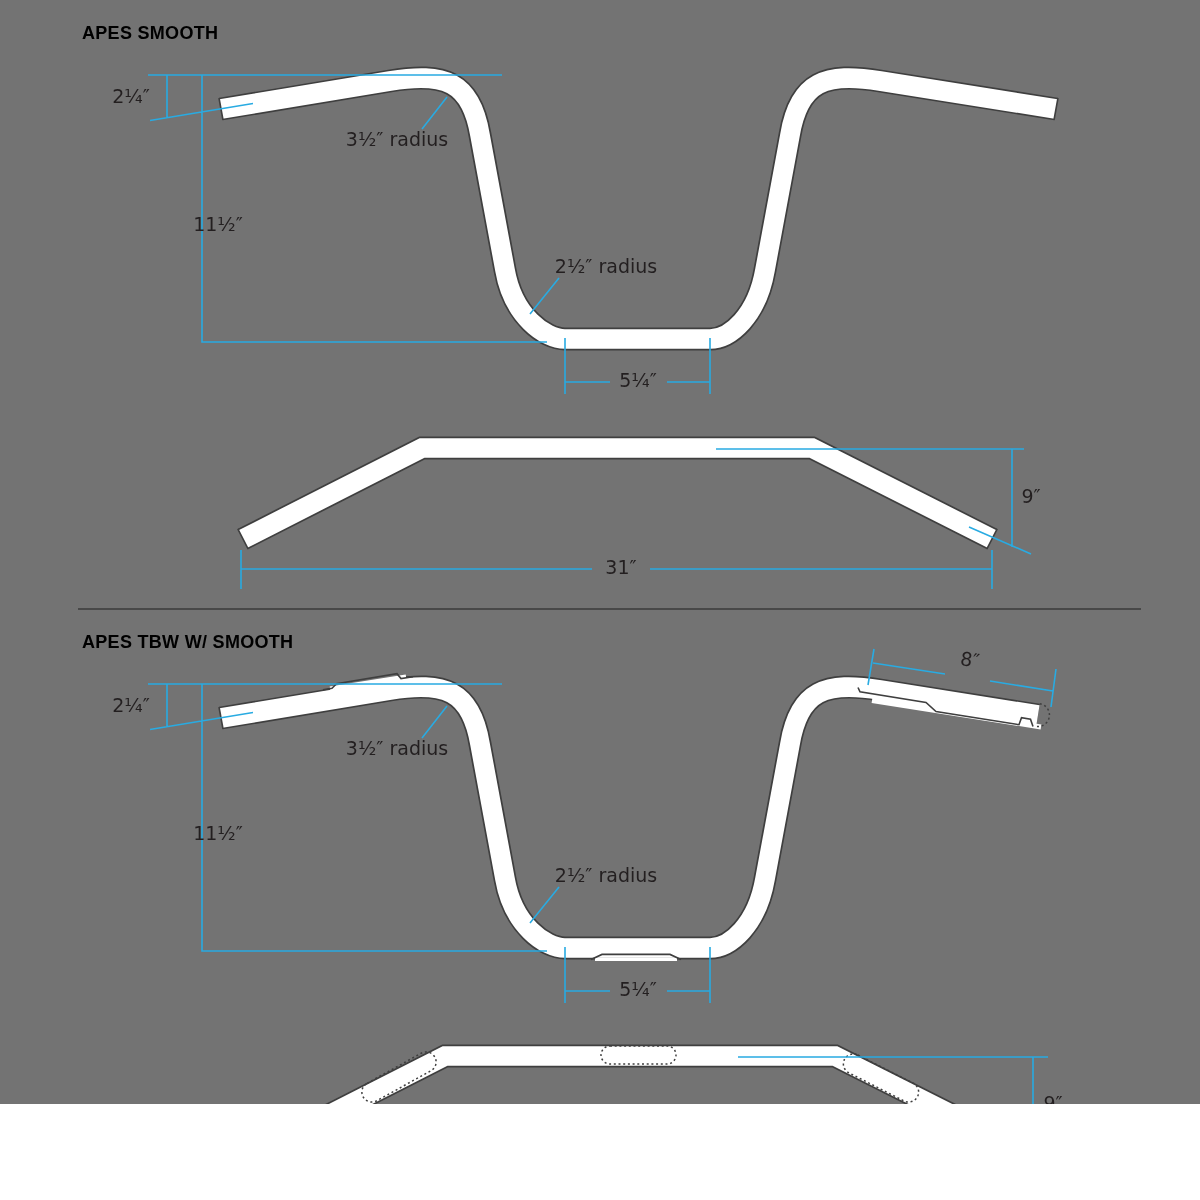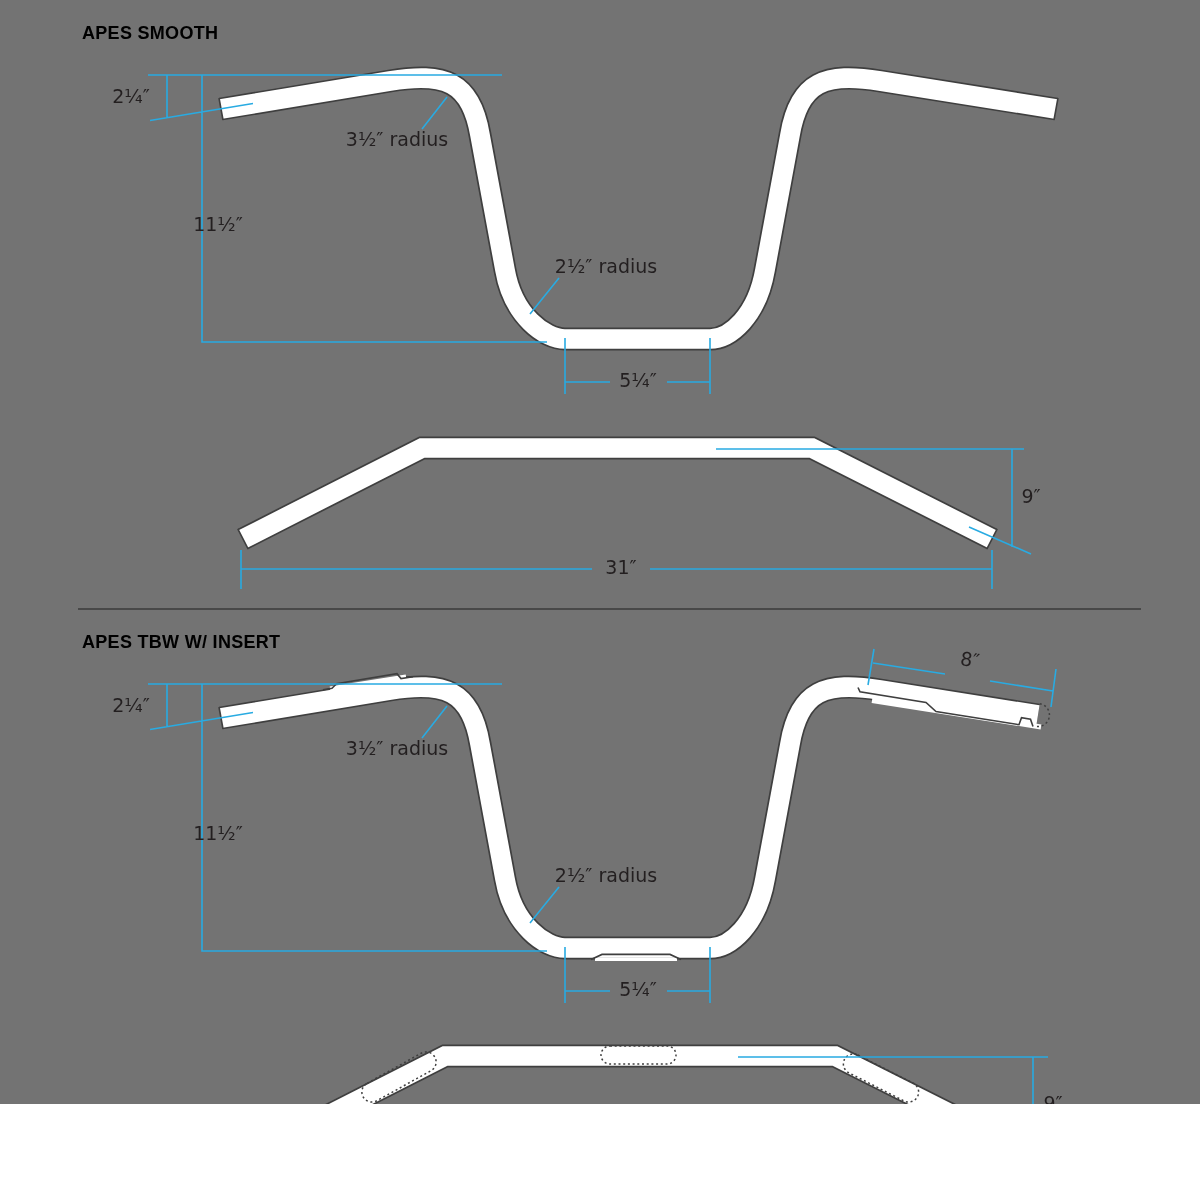--- a/index.html
+++ b/index.html
@@ -113,21 +113,21 @@
 <div class="title" style="left:82px;top:23px">APES SMOOTH</div>
 
 <div class="lbl" style="left:131px;top:96px">2¹⁄₄″</div>
 <div class="lbl" style="left:397px;top:139px">3¹⁄₂″ radius</div>
 <div class="lbl" style="left:218px;top:224px">11¹⁄₂″</div>
 <div class="lbl" style="left:606px;top:266px">2¹⁄₂″ radius</div>
 <div class="lbl" style="left:638px;top:380px">5¹⁄₄″</div>
 <div class="lbl" style="left:621px;top:567px">31″</div>
 <div class="lbl" style="left:1031px;top:496px">9″</div>
 
-<div class="title" style="left:82px;top:632px">APES TBW W/ INSERT</div>
+<div class="title" style="left:82px;top:632px">APES TBW W/ SMOOTH</div>
 
 <div class="lbl" style="left:131px;top:705px">2¹⁄₄″</div>
 <div class="lbl rot8" style="left:970px;top:660px">8″</div>
 <div class="lbl" style="left:397px;top:748px">3¹⁄₂″ radius</div>
 <div class="lbl" style="left:218px;top:833px">11¹⁄₂″</div>
 <div class="lbl" style="left:606px;top:875px">2¹⁄₂″ radius</div>
 <div class="lbl" style="left:638px;top:989px">5¹⁄₄″</div>
 <div class="lbl" style="left:641px;top:1174px">31″</div>
 <div class="lbl" style="left:1053px;top:1103px">9″</div>
 

